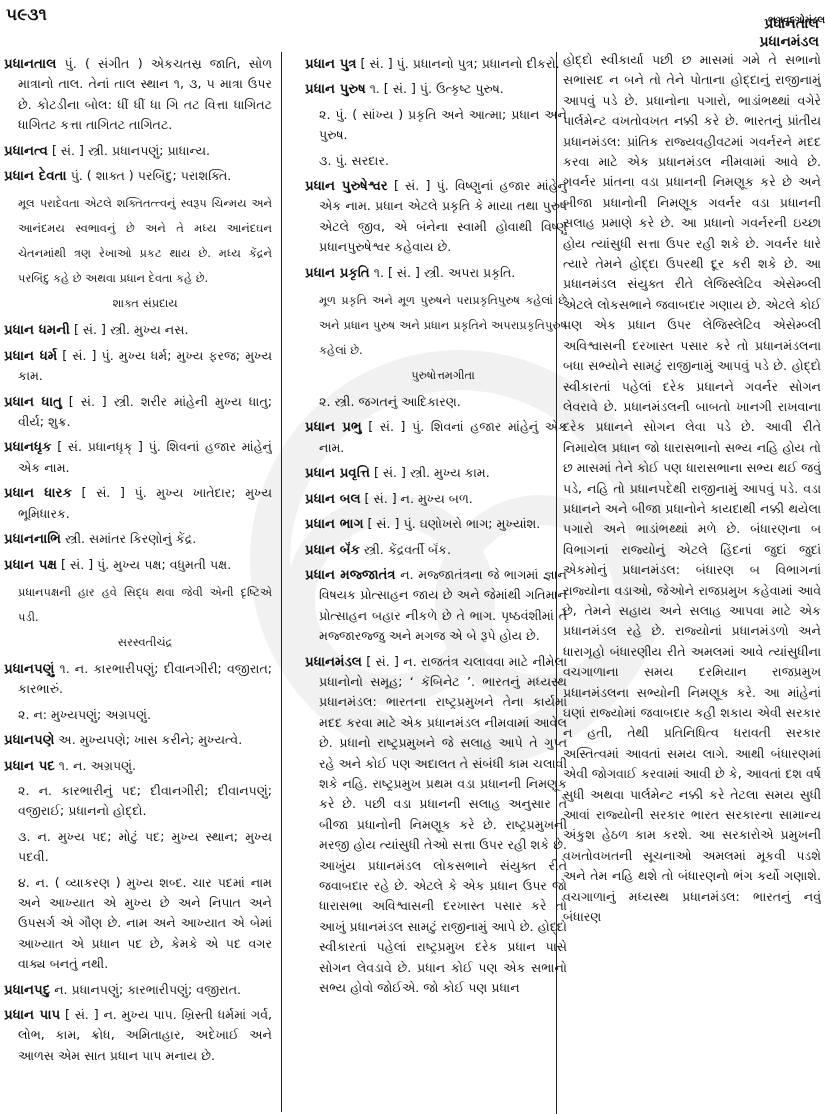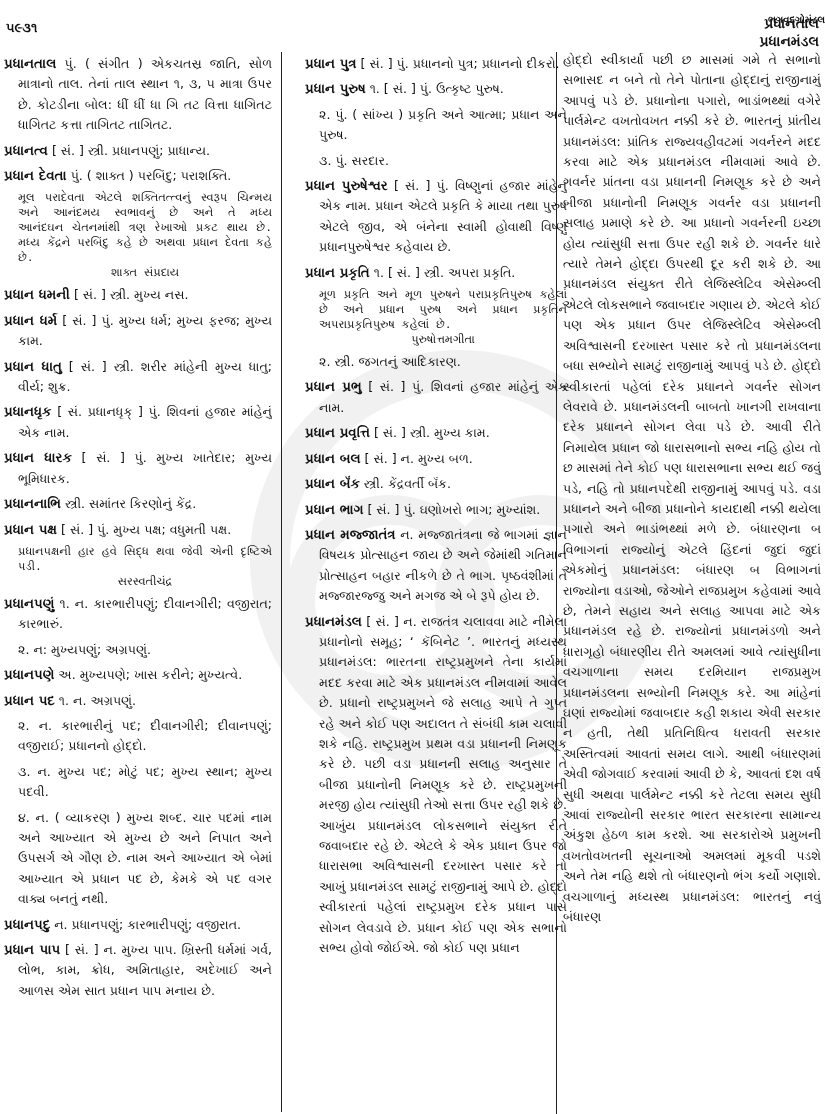--- a/index.html
+++ b/index.html
@@ -5,37 +5,37 @@
     html, body { margin: 0; padding: 0; background: #ffffff; }
     body {
       width: 825px; height: 1114px; position: relative; overflow: hidden;
       font-family: "DejaVu Sans", sans-serif; color: #111111;
     }
     .watermark {
       position: absolute; left: 250px; top: 300px; width: 420px; height: 520px;
       pointer-events: none;
     }
     .header { position: absolute; left: 0; top: 0; width: 825px; height: 48px; }
-    .page-num { position: absolute; left: 6px; top: 20px; font-size: 13px; font-weight: bold; text-align: center; }
+    .page-num { position: absolute; left: 6px; top: 4px; font-size: 17px; font-weight: bold; text-align: center; }
     .running-title { position: absolute; left: 0; width: 825px; top: 6px; text-align: right; font-size: 10px; font-weight: bold; margin-top: 8px; }
     .guide-words { position: absolute; right: 6px; top: 14px; text-align: right; font-size: 14px; font-weight: bold; line-height: 18px; }
     .col {
       position: absolute; top: 50px; bottom: 4px; overflow: hidden;
       font-size: 12.6px; line-height: 20.4px; text-align: justify;
     }
     .col-1 { left: 4px; width: 268px; }
     .col-2 { left: 305px; width: 262px; }
     .col-3 { left: 563px; width: 258px; }
     .divider { position: absolute; top: 52px; width: 1px; background: #222; }
     .divider-1 { left: 281px; height: 1060px; }
     .divider-2 { left: 556px; height: 1062px; }
     .entry { margin: 4px 0 5px 0; padding-left: 14px; text-indent: -14px; }
     .hw { font-weight: bold; font-size: 13.4px; }
     .sub { padding-left: 14px; margin: 0 0 5px 0; }
-    .quote { padding-left: 14px; font-size: 11.4px; line-height: 15px; margin: 0 0 4px 0; font-family: Liberation Mono, monospace; }
+    .quote { padding-left: 14px; font-size: 11.4px; line-height: 25px; margin: 0 0 4px 0; }
     .src { display: block; text-align: center; font-size: 11.4px; }
     .para { margin: 0; }
   </style>
 </head>
 <body>
 
 <svg class="watermark" viewBox="0 0 420 520">
   <circle cx="210" cy="260" r="190" fill="none" stroke="#f1f1f1" stroke-width="40"></circle>
   <circle cx="140" cy="300" r="90" fill="none" stroke="#f1f1f1" stroke-width="30"></circle>
   <circle cx="290" cy="300" r="90" fill="none" stroke="#f1f1f1" stroke-width="30"></circle>
@@ -81,20 +81,20 @@
     <div class="entry"><span class="hw">પ્રધાન પુરુષ</span><span> ૧. [ સં. ] પું. ઉત્કૃષ્ટ પુરુષ.</span></div>
     <div class="sub">૨. પું. ( સાંખ્ય ) પ્રકૃતિ અને આત્મા; પ્રધાન અને પુરુષ.</div>
     <div class="sub">૩. પું. સરદાર.</div>
     <div class="entry"><span class="hw">પ્રધાન પુરુષેશ્વર</span><span> [ સં. ] પું. વિષ્ણુનાં હજાર માંહેનું એક નામ. પ્રધાન એટલે પ્રકૃતિ કે માયા તથા પુરુષ એટલે જીવ, એ બંનેના સ્વામી હોવાથી વિષ્ણુ પ્રધાનપુરુષેશ્વર કહેવાય છે.</span></div>
     <div class="entry"><span class="hw">પ્રધાન પ્રકૃતિ</span><span> ૧. [ સં. ] સ્ત્રી. અપરા પ્રકૃતિ.</span></div>
     <div class="quote"><span>મૂળ પ્રકૃતિ અને મૂળ પુરુષને પરાપ્રકૃતિપુરુષ કહેલાં છે અને પ્રધાન પુરુષ અને પ્રધાન પ્રકૃતિને અપરાપ્રકૃતિપુરુષ કહેલાં છે.</span><span class="src">પુરુષોત્તમગીતા</span></div>
     <div class="sub">૨. સ્ત્રી. જગતનું આદિકારણ.</div>
     <div class="entry"><span class="hw">પ્રધાન પ્રભુ</span><span> [ સં. ] પું. શિવનાં હજાર માંહેનું એક નામ.</span></div>
     <div class="entry"><span class="hw">પ્રધાન પ્રવૃત્તિ</span><span> [ સં. ] સ્ત્રી. મુખ્ય કામ.</span></div>
     <div class="entry"><span class="hw">પ્રધાન બલ</span><span> [ સં. ] ન. મુખ્ય બળ.</span></div>
+    <div class="entry"><span class="hw">પ્રધાન ભાગ</span><span> [ સં. ] પું. ઘણોખરો ભાગ; મુખ્યાંશ.</span></div>
     <div class="entry"><span class="hw">પ્રધાન બૅંક</span><span> સ્ત્રી. કેંદ્રવર્તી બૅંક.</span></div>
-    <div class="entry"><span class="hw">પ્રધાન ભાગ</span><span> [ સં. ] પું. ઘણોખરો ભાગ; મુખ્યાંશ.</span></div>
     <div class="entry"><span class="hw">પ્રધાન મજ્જાતંત્ર</span><span> ન. મજ્જાતંત્રના જે ભાગમાં જ્ઞાન વિષયક પ્રોત્સાહન જાય છે અને જેમાંથી ગતિમાન પ્રોત્સાહન બહાર નીકળે છે તે ભાગ. પૃષ્ઠવંશીમાં તે મજ્જારજ્જુ અને મગજ એ બે રૂપે હોય છે.</span></div>
     <div class="entry"><span class="hw">પ્રધાનમંડલ</span><span> [ સં. ] ન. રાજતંત્ર ચલાવવા માટે નીમેલા પ્રધાનોનો સમૂહ; ‘ કૅબિનેટ ’. ભારતનું મધ્યસ્થ પ્રધાનમંડલ: ભારતના રાષ્ટ્રપ્રમુખને તેના કાર્યમાં મદદ કરવા માટે એક પ્રધાનમંડલ નીમવામાં આવેલ છે. પ્રધાનો રાષ્ટ્રપ્રમુખને જે સલાહ આપે તે ગુપ્ત રહે અને કોઈ પણ અદાલત તે સંબંધી કામ ચલાવી શકે નહિ. રાષ્ટ્રપ્રમુખ પ્રથમ વડા પ્રધાનની નિમણૂક કરે છે. પછી વડા પ્રધાનની સલાહ અનુસાર તે બીજા પ્રધાનોની નિમણૂક કરે છે. રાષ્ટ્રપ્રમુખની મરજી હોય ત્યાંસુધી તેઓ સત્તા ઉપર રહી શકે છે. આખુંય પ્રધાનમંડલ લોકસભાને સંયુક્ત રીતે જવાબદાર રહે છે. એટલે કે એક પ્રધાન ઉપર જો ધારાસભા અવિશ્વાસની દરખાસ્ત પસાર કરે તો આખું પ્રધાનમંડલ સામટું રાજીનામું આપે છે. હોદ્દો સ્વીકારતાં પહેલાં રાષ્ટ્રપ્રમુખ દરેક પ્રધાન પાસે સોગન લેવડાવે છે. પ્રધાન કોઈ પણ એક સભાનો સભ્ય હોવો જોઈએ. જો કોઈ પણ પ્રધાન</span></div>
   </div>
 <div class="col col-3">
   <p class="para">હોદ્દો સ્વીકાર્યા પછી છ માસમાં ગમે તે સભાનો સભાસદ ન બને તો તેને પોતાના હોદ્દાનું રાજીનામું આપવું પડે છે. પ્રધાનોના પગારો, ભાડાંભથ્થાં વગેરે પાર્લમેન્ટ વખતોવખત નક્કી કરે છે. ભારતનું પ્રાંતીય પ્રધાનમંડલ: પ્રાંતિક રાજ્યવહીવટમાં ગવર્નરને મદદ કરવા માટે એક પ્રધાનમંડલ નીમવામાં આવે છે. ગવર્નર પ્રાંતના વડા પ્રધાનની નિમણૂક કરે છે અને બીજા પ્રધાનોની નિમણૂક ગવર્નર વડા પ્રધાનની સલાહ પ્રમાણે કરે છે. આ પ્રધાનો ગવર્નરની ઇચ્છા હોય ત્યાંસુધી સત્તા ઉપર રહી શકે છે. ગવર્નર ધારે ત્યારે તેમને હોદ્દા ઉપરથી દૂર કરી શકે છે. આ પ્રધાનમંડલ સંયુક્ત રીતે લેજિસ્લેટિવ એસેમ્બ્લી એટલે લોકસભાને જવાબદાર ગણાય છે. એટલે કોઈ પણ એક પ્રધાન ઉપર લેજિસ્લેટિવ એસેમ્બ્લી અવિશ્વાસની દરખાસ્ત પસાર કરે તો પ્રધાનમંડલના બધા સભ્યોને સામટું રાજીનામું આપવું પડે છે. હોદ્દો સ્વીકારતાં પહેલાં દરેક પ્રધાનને ગવર્નર સોગન લેવરાવે છે. પ્રધાનમંડલની બાબતો ખાનગી રાખવાના દરેક પ્રધાનને સોગન લેવા પડે છે. આવી રીતે નિમાયેલ પ્રધાન જો ધારાસભાનો સભ્ય નહિ હોય તો છ માસમાં તેને કોઈ પણ ધારાસભાના સભ્ય થઈ જવું પડે, નહિ તો પ્રધાનપદેથી રાજીનામું આપવું પડે. વડા પ્રધાનને અને બીજા પ્રધાનોને કાયદાથી નક્કી થયેલા પગારો અને ભાડાંભથ્થાં મળે છે. બંધારણના બ વિભાગનાં રાજ્યોનું એટલે હિંદનાં જુદાં જુદાં એકમોનું પ્રધાનમંડલ: બંધારણ બ વિભાગનાં રાજ્યોના વડાઓ, જેઓને રાજપ્રમુખ કહેવામાં આવે છે, તેમને સહાય અને સલાહ આપવા માટે એક પ્રધાનમંડલ રહે છે. રાજ્યોનાં પ્રધાનમંડળો અને ધારાગૃહો બંધારણીય રીતે અમલમાં આવે ત્યાંસુધીના વચગાળાના સમય દરમિયાન રાજપ્રમુખ પ્રધાનમંડલના સભ્યોની નિમણૂક કરે. આ માંહેનાં ઘણાં રાજ્યોમાં જવાબદાર કહી શકાય એવી સરકાર ન હતી, તેથી પ્રતિનિધિત્વ ધરાવતી સરકાર અસ્તિત્વમાં આવતાં સમય લાગે. આથી બંધારણમાં એવી જોગવાઈ કરવામાં આવી છે કે, આવતાં દશ વર્ષ સુધી અથવા પાર્લમેન્ટ નક્કી કરે તેટલા સમય સુધી આવાં રાજ્યોની સરકાર ભારત સરકારના સામાન્ય અંકુશ હેઠળ કામ કરશે. આ સરકારોએ પ્રમુખની વખતોવખતની સૂચનાઓ અમલમાં મૂકવી પડશે અને તેમ નહિ થશે તો બંધારણનો ભંગ કર્યો ગણાશે. વચગાળાનું મધ્યસ્થ પ્રધાનમંડલ: ભારતનું નવું બંધારણ</p>
 </div>
 
 </body></html>

